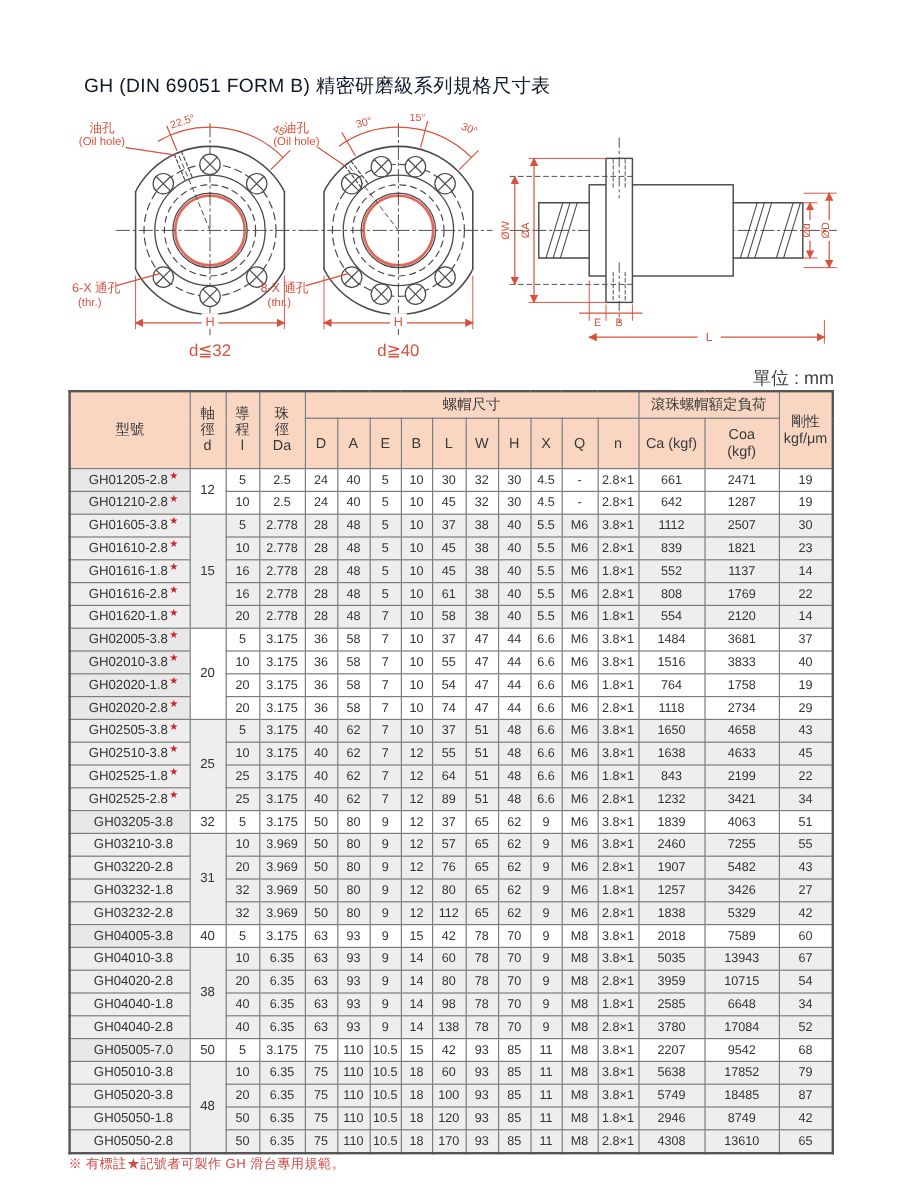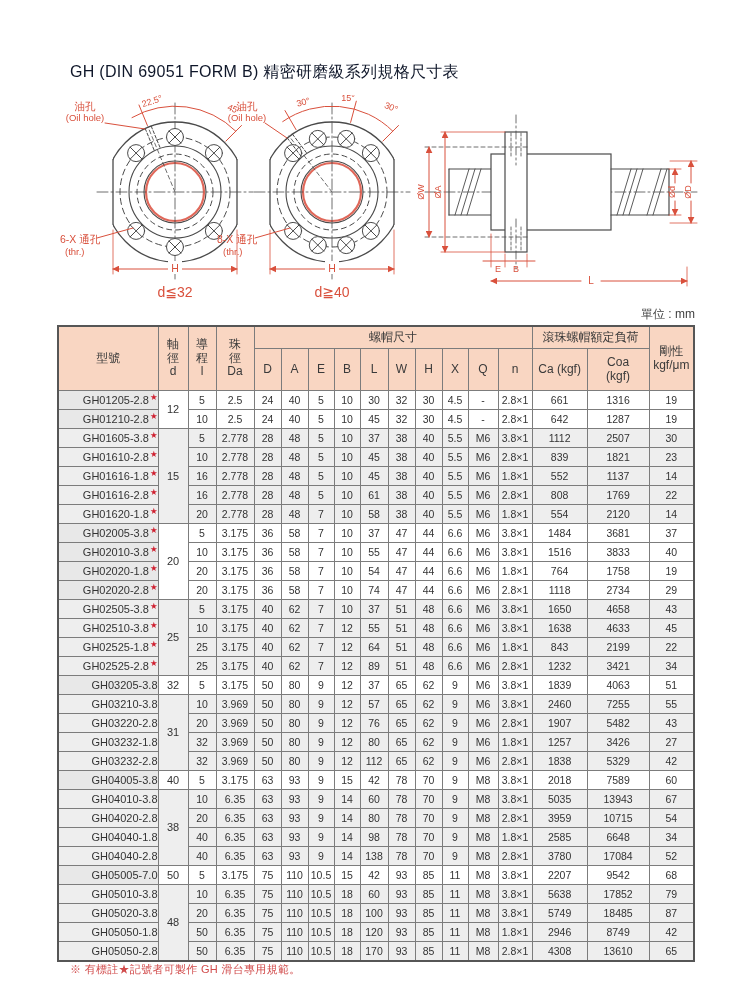--- a/index.html
+++ b/index.html
@@ -4,44 +4,44 @@
 <style>
   html,body{margin:0;padding:0;}
   body{
     width:750px;height:1000px;position:relative;background:#ffffff;
     font-family:"Liberation Sans",sans-serif;color:#3c3c3c;overflow:hidden;
   }
   .page-title{
     position:absolute;left:70px;top:62px;font-size:16px;letter-spacing:.3px;color:#0f172a;
   }
   .unit-label{
-    position:absolute;top:306px;right:55px;font-size:12px;color:#3f3f3f;
+    position:absolute;top:306px;right:55px;font-size:15px;color:#3f3f3f;
   }
   .drawings{position:absolute;left:57px;top:95px;width:643px;height:207px;}
   table.spec{
     position:absolute;left:57px;top:325px;width:638px;
     border-collapse:collapse;table-layout:fixed;
     border:2px solid #565656;
   }
   .spec th,.spec td{border:1px solid #7c7c7c;padding:0;text-align:center;}
   .spec th{
     background:#f9d6c2;font-weight:normal;font-size:12px;color:#3a3a3a;line-height:1.15;
   }
   .spec thead tr:first-child th{height:21px;}
   .spec thead tr:last-child th{height:41px;}
   .pre{white-space:pre-line;}
   .spec tbody td{height:18px;font-size:10.5px;color:#333;line-height:1;background:#ffffff;}
   .spec tbody tr.shade td{background:#eeeeee;}
   .spec tbody td.model{
-    text-align:right;padding-left:6px;font-size:11px;background:#e8e8e8;white-space:nowrap;margin-top:16px;
+    text-align:center;padding-left:6px;font-size:11px;background:#e8e8e8;white-space:nowrap;margin-top:16px;
   }
   .spec tbody td.dcell{font-size:11px;}
   .star{color:#cf1f2f;font-size:8.5px;position:relative;top:-4px;margin-left:1px;}
   .footnote{
-    position:absolute;left:57px;top:962px;font-size:11px;color:#d14b4b;letter-spacing:.3px;margin-left:13px;
+    position:absolute;left:57px;top:962px;font-size:11px;color:#d14b4b;letter-spacing:.3px;
   }
   svg text{font-family:"Liberation Sans",sans-serif;}
   .red-t{fill:#d9503c;}
   .cap-t{fill:#d9503c;font-size:14px;}
 </style>
 </head>
 <body>
 
 <div class="page-title">GH (DIN 69051 FORM B) 精密研磨級系列規格尺寸表</div>
 
@@ -287,21 +287,21 @@
         <td>40</td>
         <td>5</td>
         <td>10</td>
         <td>30</td>
         <td>32</td>
         <td>30</td>
         <td>4.5</td>
         <td>-</td>
         <td>2.8×1</td>
         <td>661</td>
-        <td>1316</td>
+        <td>2471</td>
         <td>19</td>
       </tr>
       <tr>
         <td class="model">GH01210-2.8<span class="star">★</span></td>
         <td>10</td>
         <td>2.5</td>
         <td>24</td>
         <td>40</td>
         <td>5</td>
         <td>10</td>

